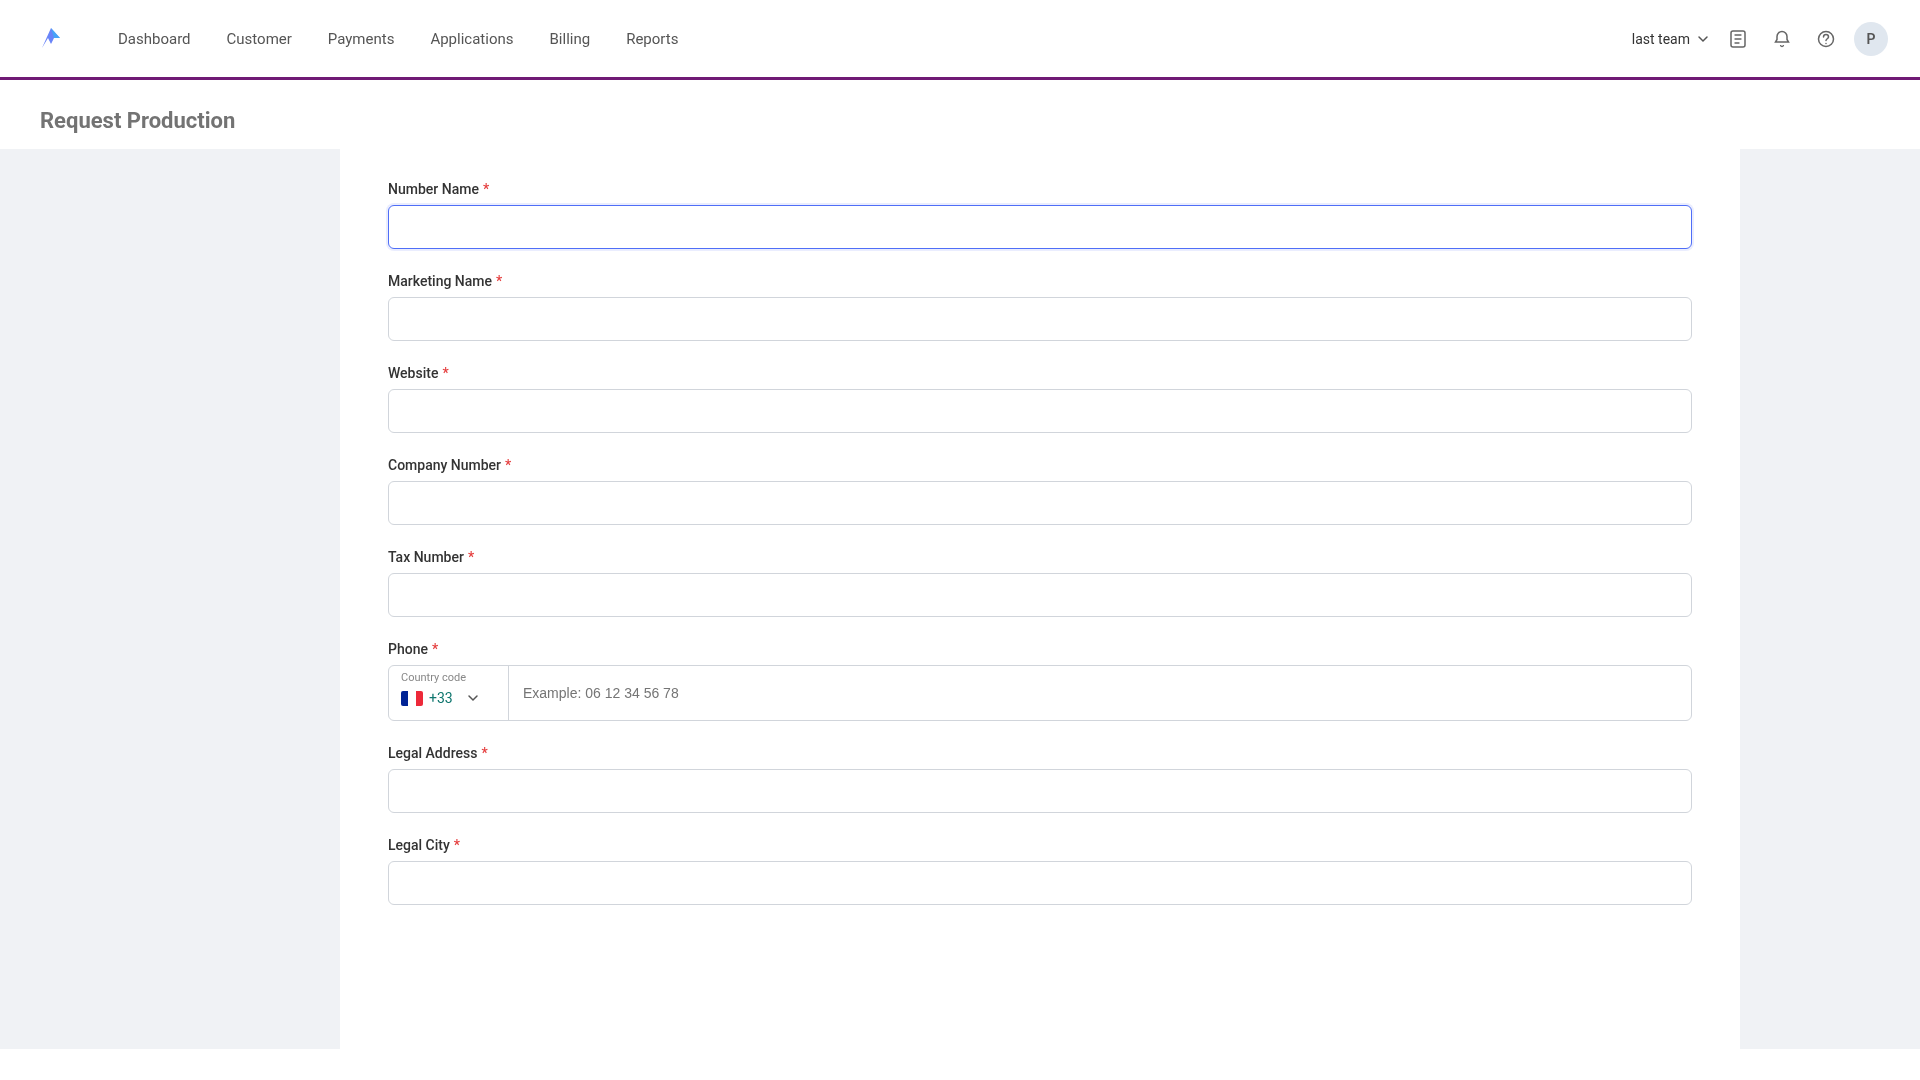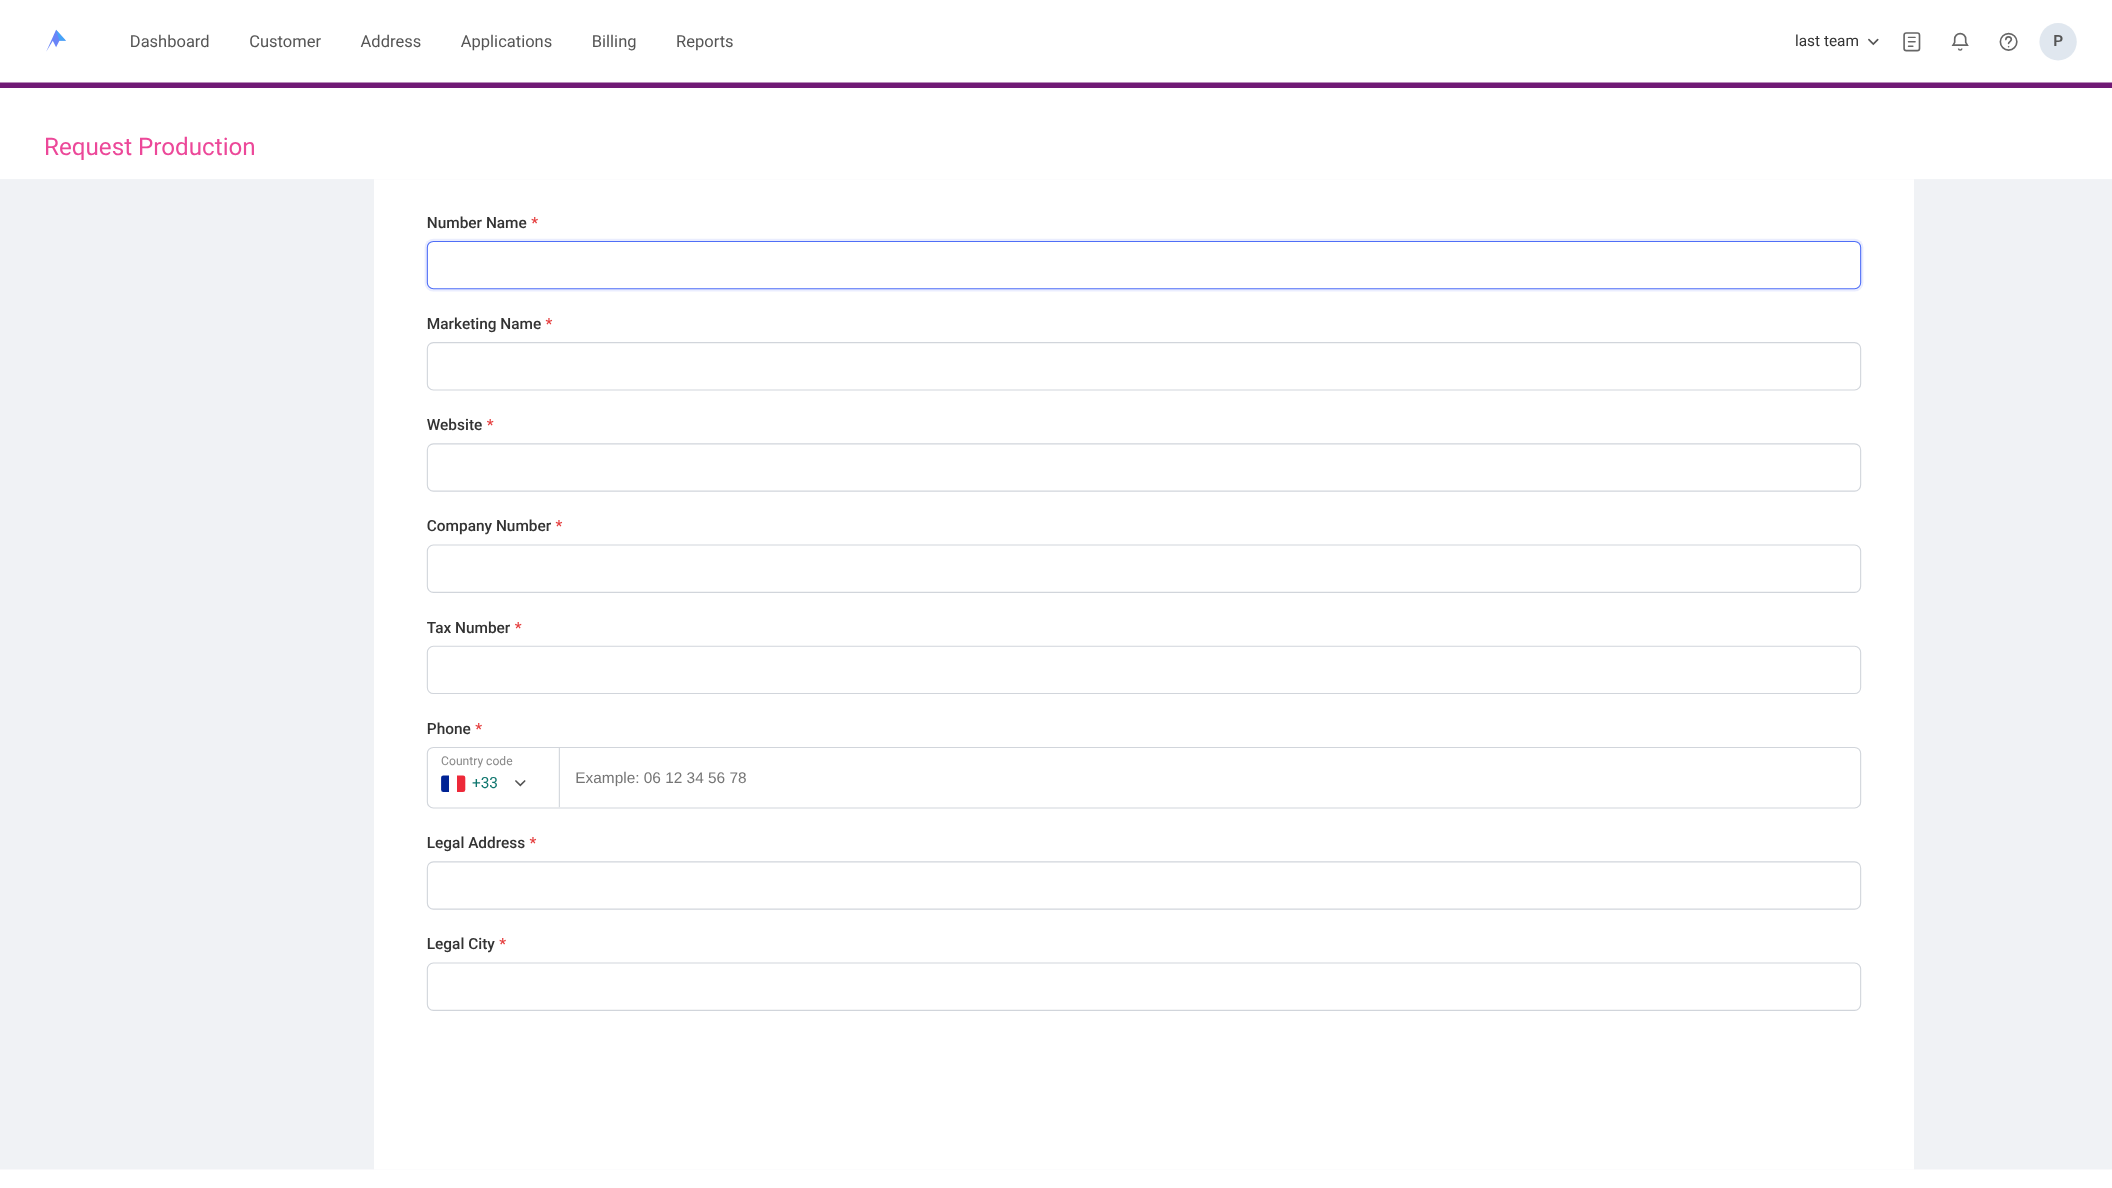--- a/index.html
+++ b/index.html
@@ -10,21 +10,21 @@
       min-height: 1080px;
       width: 1920px;
     }
 
     
     .navbar {
       display: flex;
       align-items: center;
       padding: 0 32px;
       height: 80px;
-      border-bottom: 5px solid #701a75;
+      border-bottom: 3px solid #701a75;
       background: #fff;
     }
     .navbar-logo {
       margin-right: 48px;
       display: flex;
       align-items: center;
     }
     .logo-icon {
       width: 38px;
       height: 38px;
@@ -79,23 +79,22 @@
       cursor: pointer;
     }
 
     
     .page-title-bar {
       padding: 28px 40px 16px 40px;
       background: #fff;
     }
     .page-title {
       font-size: 22px;
-      font-weight: 400;
-      color: #ec4899;
-      margin-top: 14px;
+      font-weight: 700;
+      color: #737373;
     }
 
     
     .field-group {
       margin-bottom: 24px;
     }
     .field-label {
       font-size: 14px;
       font-weight: 500;
       color: #333;
@@ -204,21 +203,21 @@
   <div class="navbar-logo">
     <svg class="logo-icon" viewBox="0 0 38 38" fill="none" xmlns="http://www.w3.org/2000/svg">
       <path d="M10 28 L19 8 L28 18 L22 18 L19 24 L16 18 Z" fill="#4f6ef7" opacity="0.85"></path>
       <path d="M19 8 L28 18 L22 18 Z" fill="#38b2f7" opacity="0.7"></path>
     </svg>
   </div>
 
   <div class="navbar-nav">
     <span class="nav-item">Dashboard</span>
     <span class="nav-item">Customer</span>
-    <span class="nav-item">Address</span>
+    <span class="nav-item">Payments</span>
     <span class="nav-item">Applications</span>
     <span class="nav-item">Billing</span>
     <span class="nav-item">Reports</span>
   </div>
 
   <div class="navbar-right">
     <div class="team-selector">
       <span>last team</span>
       <svg width="14" height="14" viewBox="0 0 14 14">
         <path d="M3 5 L7 9 L11 5" stroke="#555" stroke-width="1.5" fill="none" stroke-linecap="round"></path>

